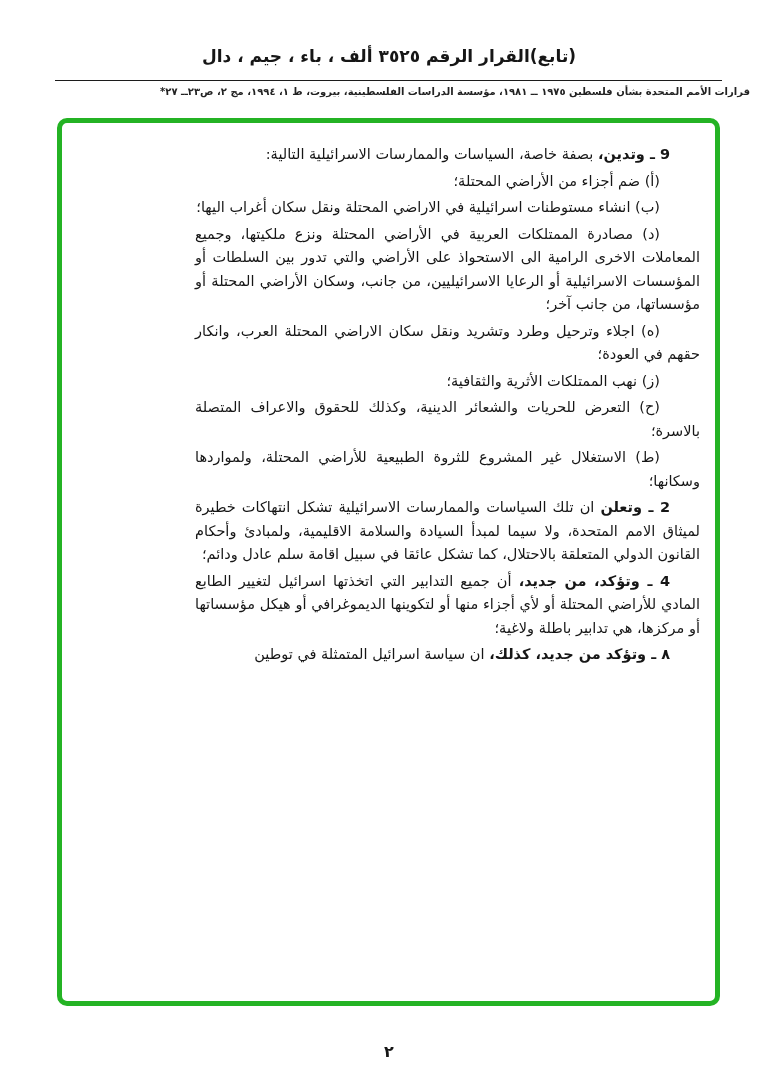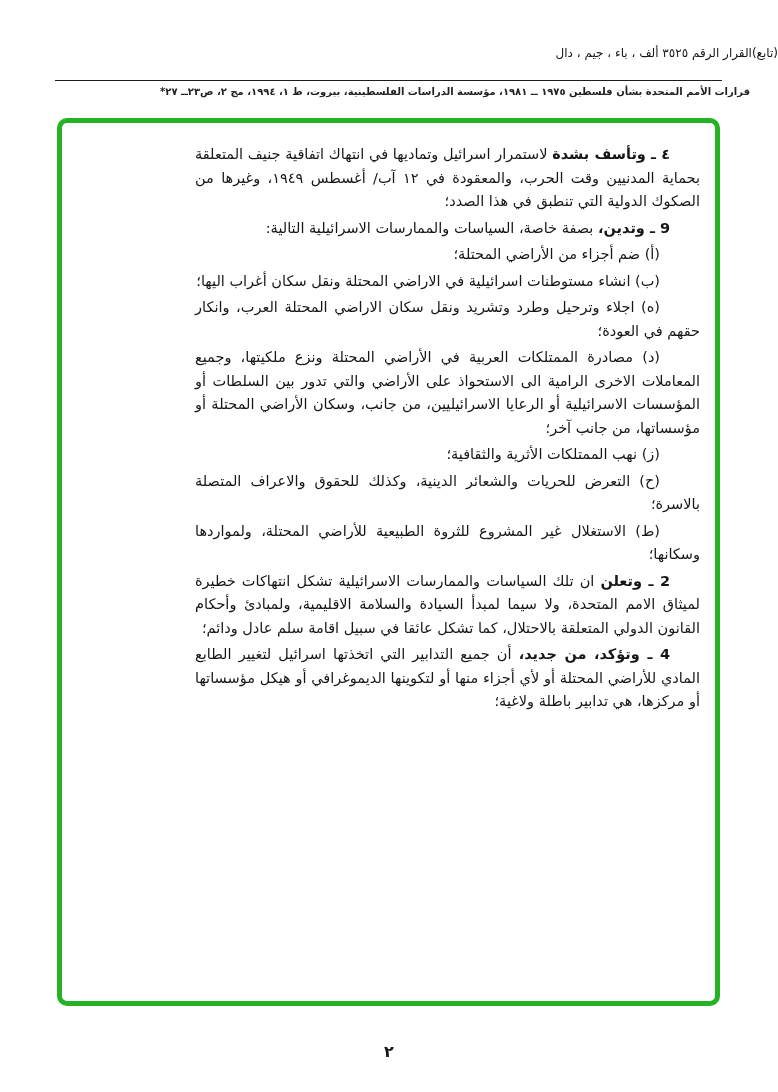--- a/index.html
+++ b/index.html
@@ -12,22 +12,22 @@
     background:#ffffff;
     font-family:"DejaVu Sans", sans-serif;
     color:var(--ink);
     position:relative;
     overflow:hidden;
   }
   .page{position:absolute;inset:0;}
 
   .header-title{
     position:absolute;top:46px;left:0;right:0;
-    direction:rtl;
-    font-weight:normal;font-size:12px;letter-spacing:.5px;
+    text-align:center;direction:rtl;
+    font-weight:bold;font-size:17px;letter-spacing:.5px;
   }
   .header-rule{
     position:absolute;top:80px;left:55px;width:667px;
     border-top:1.6px solid #1c1c1c;height:0;
   }
   .citation{
     position:absolute;top:86px;left:28px;right:28px;
     direction:rtl;
     font-size:10px;font-weight:bold;color:#222;
     white-space:nowrap;
@@ -63,28 +63,28 @@
 
   <div class="header-title">(تابع)القرار الرقم ٣٥٢٥ ألف ، باء ، جيم ، دال</div>
 
   <div class="header-rule"></div>
 
   <div class="citation">قرارات الأمم المتحدة بشأن فلسطين ١٩٧٥ ــ ١٩٨١، مؤسسة الدراسات الفلسطينية، بيروت، ط ١، ١٩٩٤، مج ٢، ص٢٣ــ ٢٧*</div>
 
   <div class="green-box"></div>
 
   <div class="body-text" id="body-text">
-      <p class="para item"><span class="lead bold">٤ ـ وتأسف بشدة</span> لاستمرار اسرائيل وتماديها في انتهاك اتفاقية جنيف المتعلقة بحماية المدنيين وقت الحرب، والمعقودة في ١٢ آب/ أغسطس ١٩٤٩، وغيرها من الصكوك الدولية التي تنطبق في هذا الصدد؛</p>
       <p class="para item"><span class="lead bold">9 ـ وتدين،</span> بصفة خاصة، السياسات والممارسات الاسرائيلية التالية:</p>
       <p class="para subitem"><span class="lead">(أ)</span> ضم أجزاء من الأراضي المحتلة؛</p>
       <p class="para subitem"><span class="lead">(ب)</span> انشاء مستوطنات اسرائيلية في الاراضي المحتلة ونقل سكان أغراب اليها؛</p>
+      <p class="para subitem"><span class="lead">(د)</span> مصادرة الممتلكات العربية في الأراضي المحتلة ونزع ملكيتها، وجميع المعاملات الاخرى الرامية الى الاستحواذ على الأراضي والتي تدور بين السلطات أو المؤسسات الاسرائيلية أو الرعايا الاسرائيليين، من جانب، وسكان الأراضي المحتلة أو مؤسساتها، من جانب آخر؛</p>
       <p class="para subitem"><span class="lead">(ه)</span> اجلاء وترحيل وطرد وتشريد ونقل سكان الاراضي المحتلة العرب، وانكار حقهم في العودة؛</p>
-      <p class="para subitem"><span class="lead">(د)</span> مصادرة الممتلكات العربية في الأراضي المحتلة ونزع ملكيتها، وجميع المعاملات الاخرى الرامية الى الاستحواذ على الأراضي والتي تدور بين السلطات أو المؤسسات الاسرائيلية أو الرعايا الاسرائيليين، من جانب، وسكان الأراضي المحتلة أو مؤسساتها، من جانب آخر؛</p>
       <p class="para subitem"><span class="lead">(ز)</span> نهب الممتلكات الأثرية والثقافية؛</p>
       <p class="para subitem"><span class="lead">(ح)</span> التعرض للحريات والشعائر الدينية، وكذلك للحقوق والاعراف المتصلة بالاسرة؛</p>
       <p class="para subitem"><span class="lead">(ط)</span> الاستغلال غير المشروع للثروة الطبيعية للأراضي المحتلة، ولمواردها وسكانها؛</p>
       <p class="para item"><span class="lead bold">2 ـ وتعلن</span> ان تلك السياسات والممارسات الاسرائيلية تشكل انتهاكات خطيرة لميثاق الامم المتحدة، ولا سيما لمبدأ السيادة والسلامة الاقليمية، ولمبادئ وأحكام القانون الدولي المتعلقة بالاحتلال، كما تشكل عائقا في سبيل اقامة سلم عادل ودائم؛</p>
       <p class="para item"><span class="lead bold">4 ـ وتؤكد، من جديد،</span> أن جميع التدابير التي اتخذتها اسرائيل لتغيير الطابع المادي للأراضي المحتلة أو لأي أجزاء منها أو لتكوينها الديموغرافي أو هيكل مؤسساتها أو مركزها، هي تدابير باطلة ولاغية؛</p>
+      <p class="para item"><span class="lead bold">٨ ـ وتؤكد من جديد، كذلك،</span> ان سياسة اسرائيل المتمثلة في توطين</p>
     </div>
 
   <div class="page-number">٢</div>
 
 </div>
 
 </body></html>

